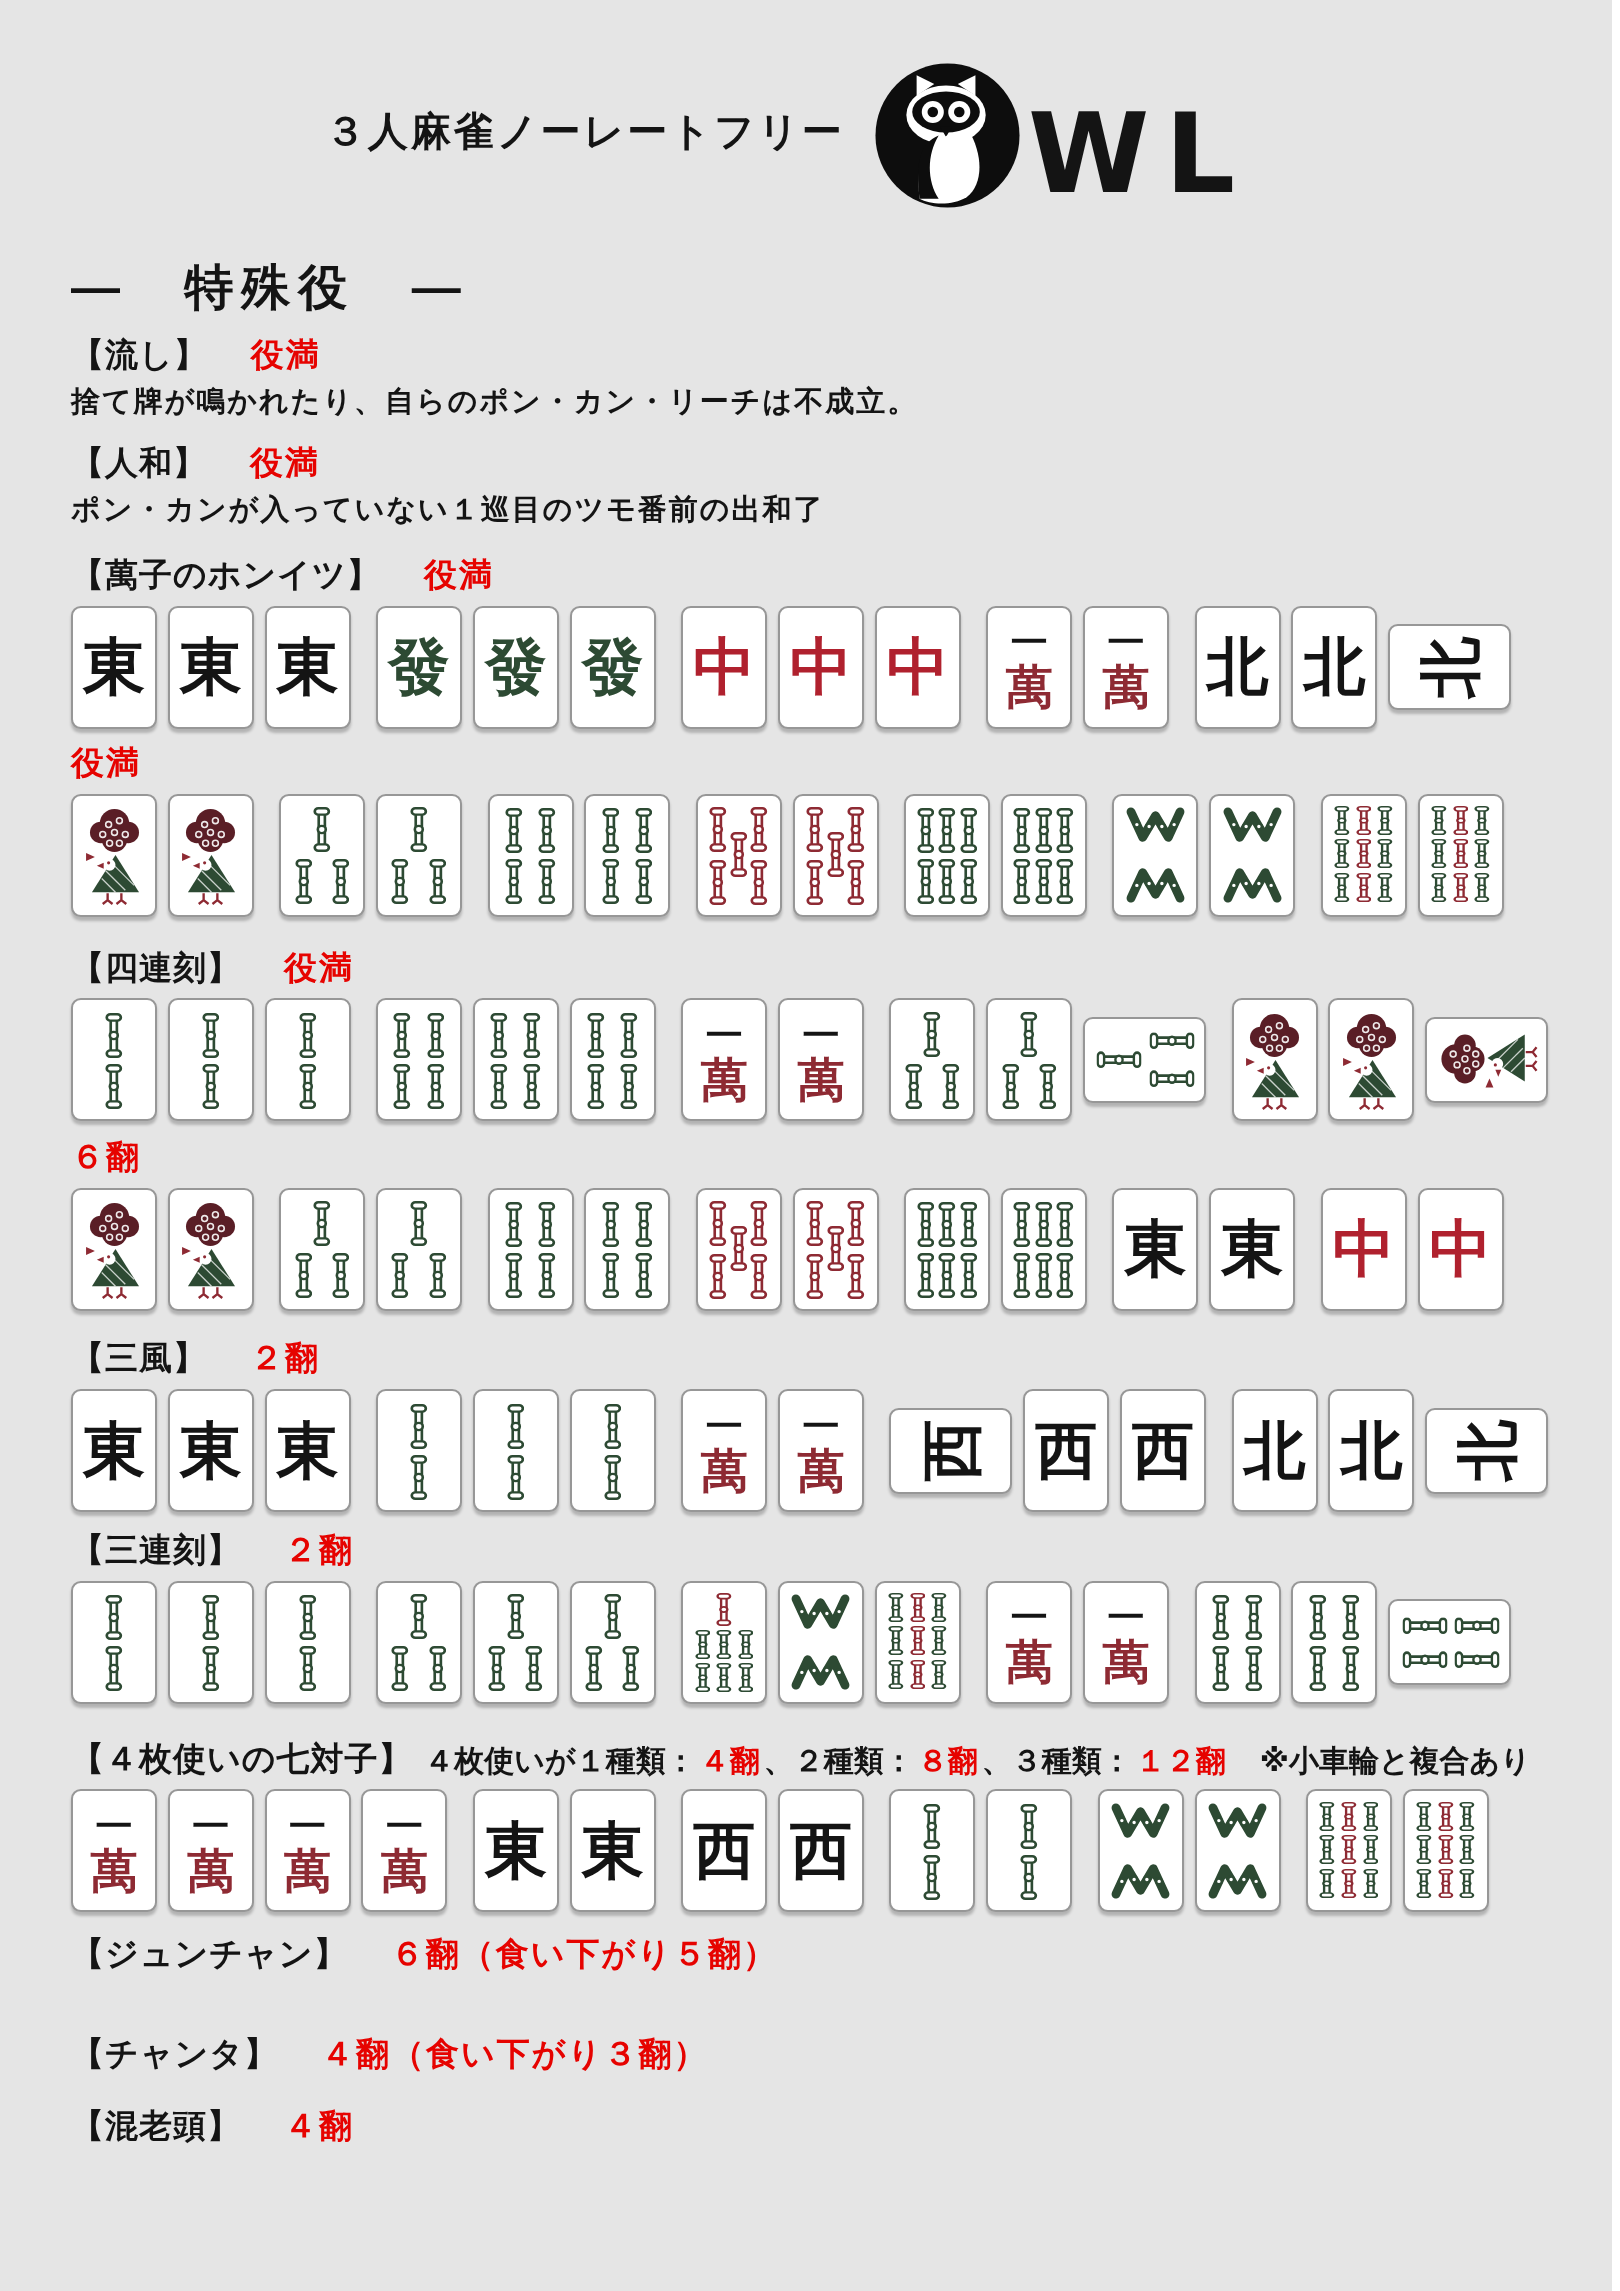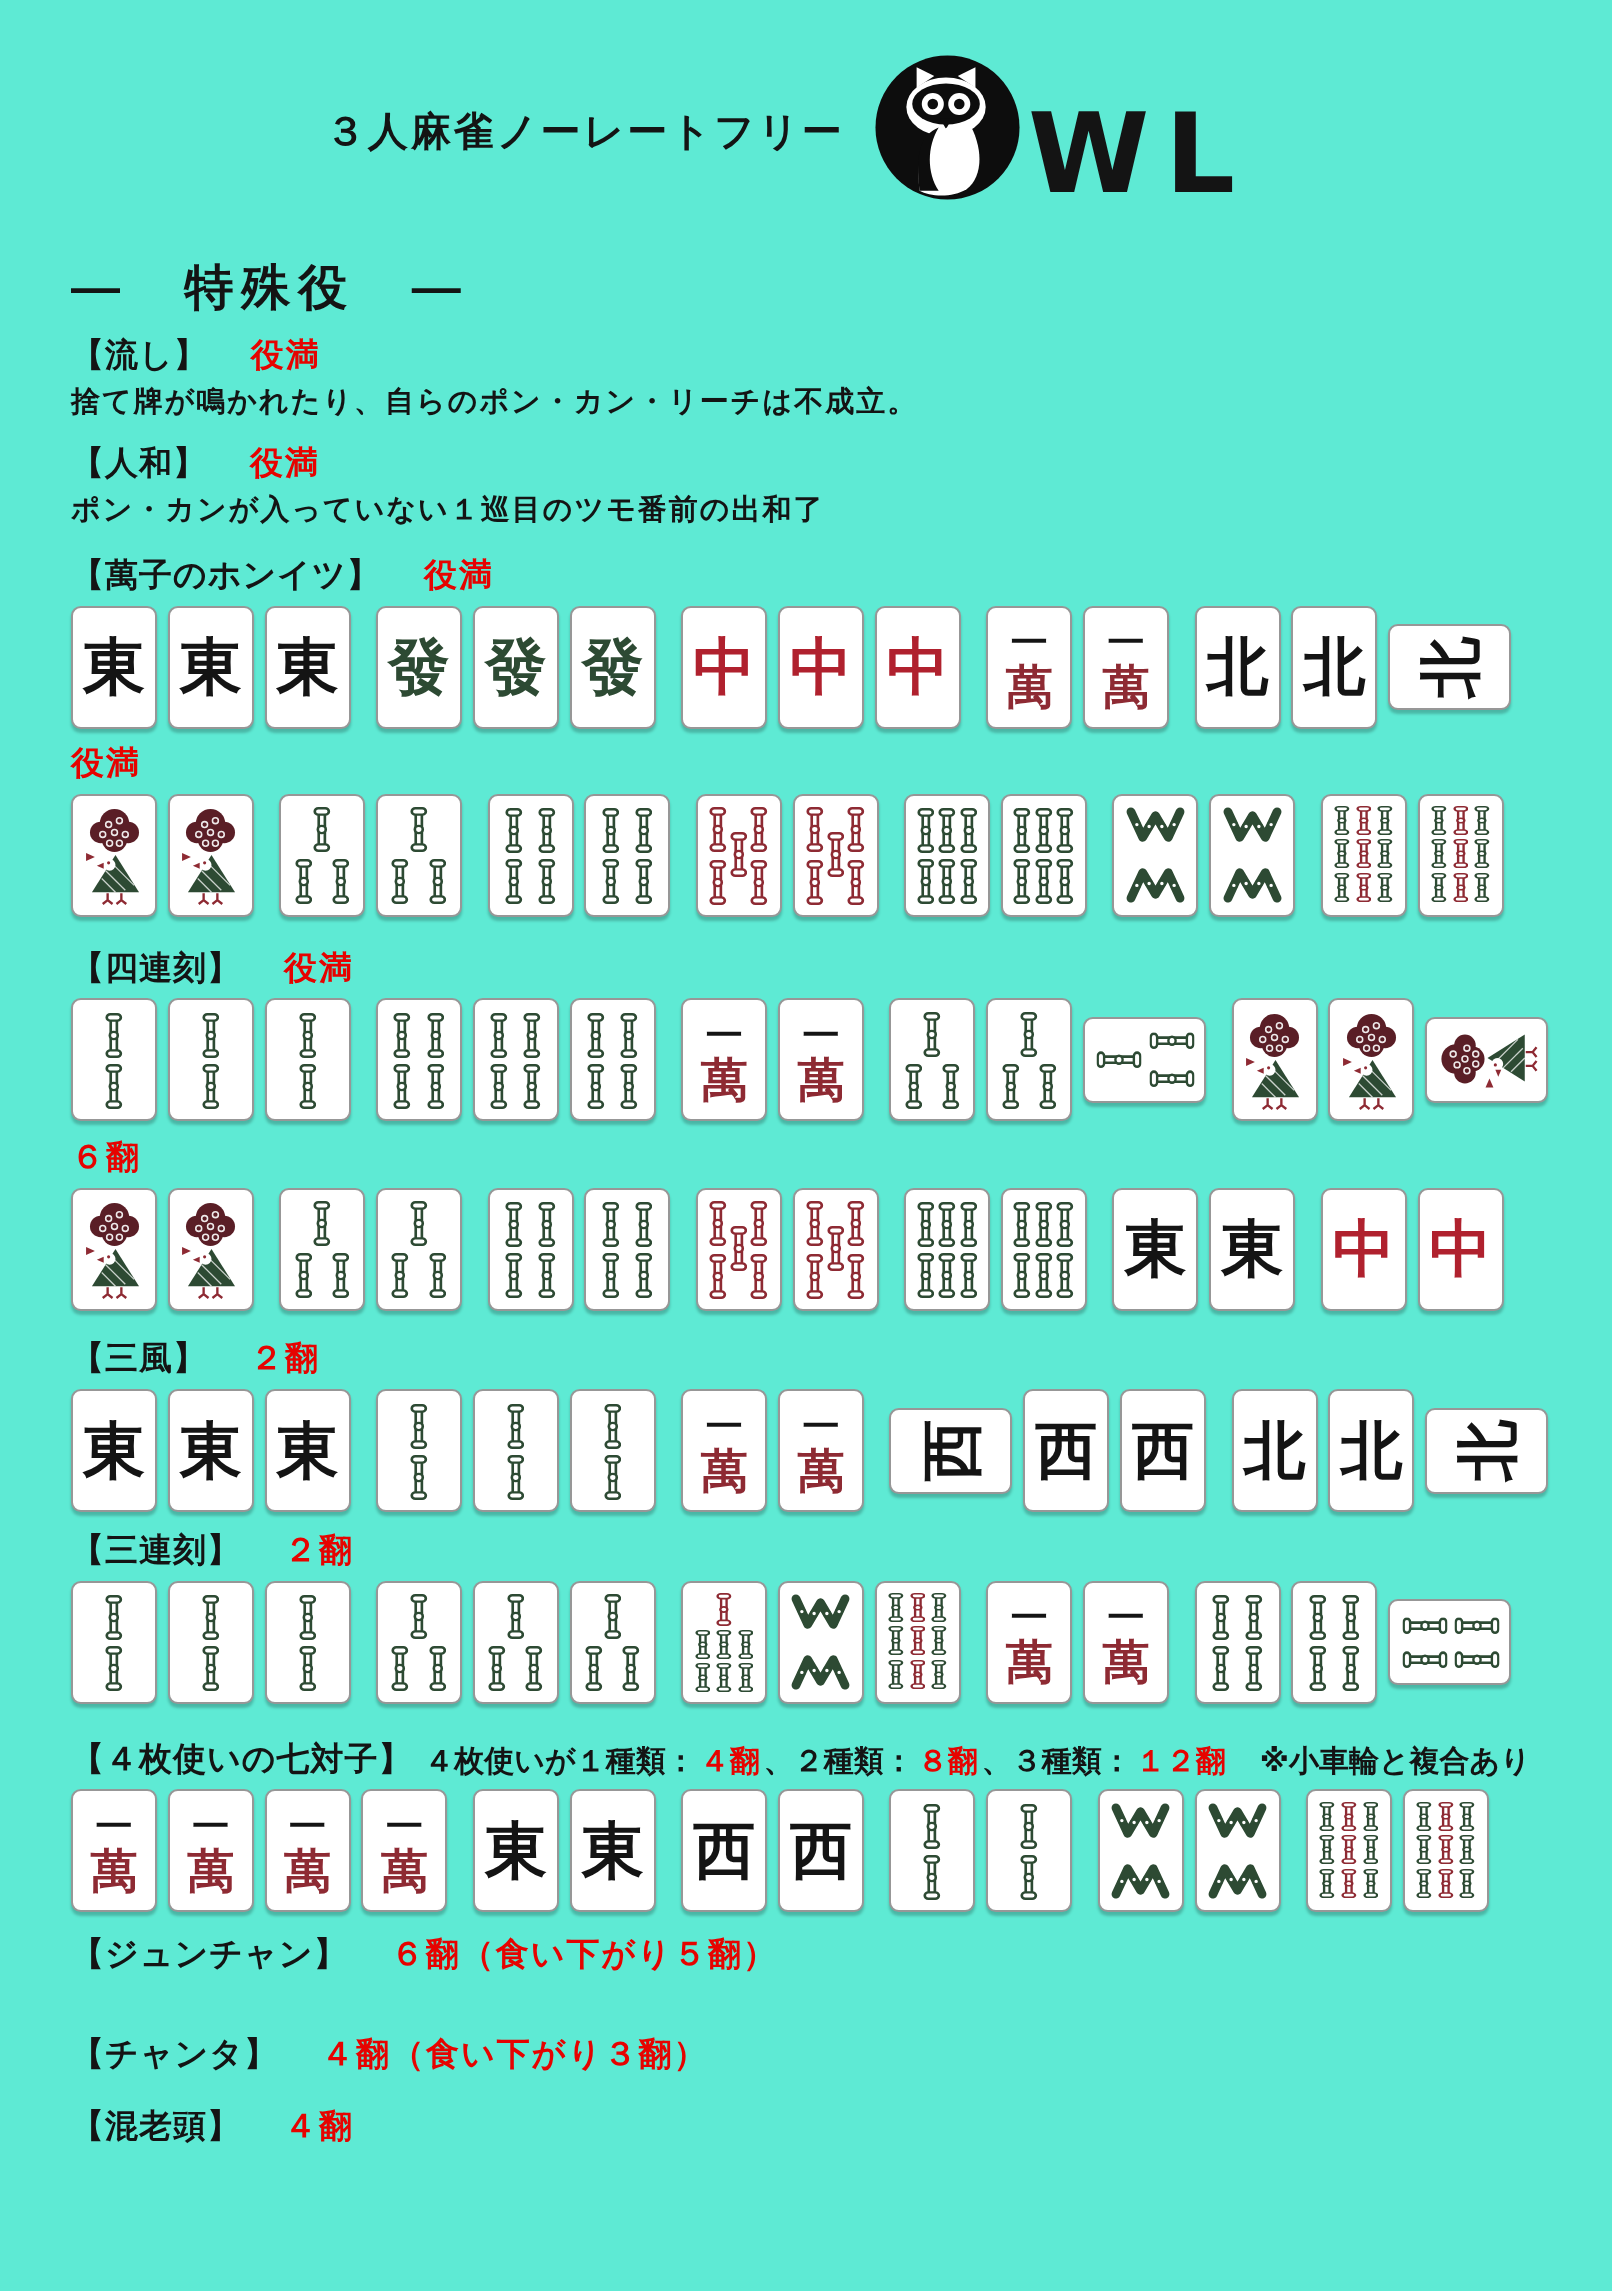--- a/index.html
+++ b/index.html
@@ -1,23 +1,23 @@
 <!DOCTYPE html>
 <html style="--accent_red: #e60300; --ink: #141414; --tile_green: #2d4a33; --tile_red: #8e2a33; --dragon_red: #b0212e; --tile_border: #979797; --logo_black: #0d0d0d;"><head>
 <meta charset="utf-8">
 <style>
   *{box-sizing:border-box;margin:0;padding:0}
   html,body{width:1620px;background:#fff;color:var(--ink,#141414);
     font-family:"Liberation Sans","DejaVu Sans",sans-serif;}
-  .page{position:relative;width:1612px;height:2292px;background:#5eead4;overflow:hidden;
+  .page{position:relative;width:1612px;height:2292px;background:#e5e5e5;overflow:hidden;
     padding:57px 107px 0 71px;}
   
   .header{display:flex;align-items:center;justify-content:center;gap:15.7px;height:149px}
   .header-title{font-size:40px;font-weight:800;letter-spacing:2.9px;margin-right:13.7px;white-space:nowrap}
-  .logo{display:flex;align-items:flex-start;gap:7px}
+  .logo{display:flex;align-items:flex-end;gap:7px}
   .logo-letters{font-size:110px;font-weight:900;letter-spacing:15.7px;line-height:1;
     padding-top:45px;font-family:"DejaVu Sans","Liberation Sans",sans-serif}
   
   .main-heading{margin-top:49px;margin-right:108px;font-size:49px;
     font-weight:800;letter-spacing:7.8px;white-space:pre}
   
   .section{margin-top:0}
   .sec-head{display:flex;align-items:flex-end;gap:43px}
   .sec-label{font-size:33px;font-weight:800;letter-spacing:1px;white-space:nowrap}
   .sec-value{font-size:33px;font-weight:800;letter-spacing:2px;color:var(--accent_red);white-space:nowrap}

